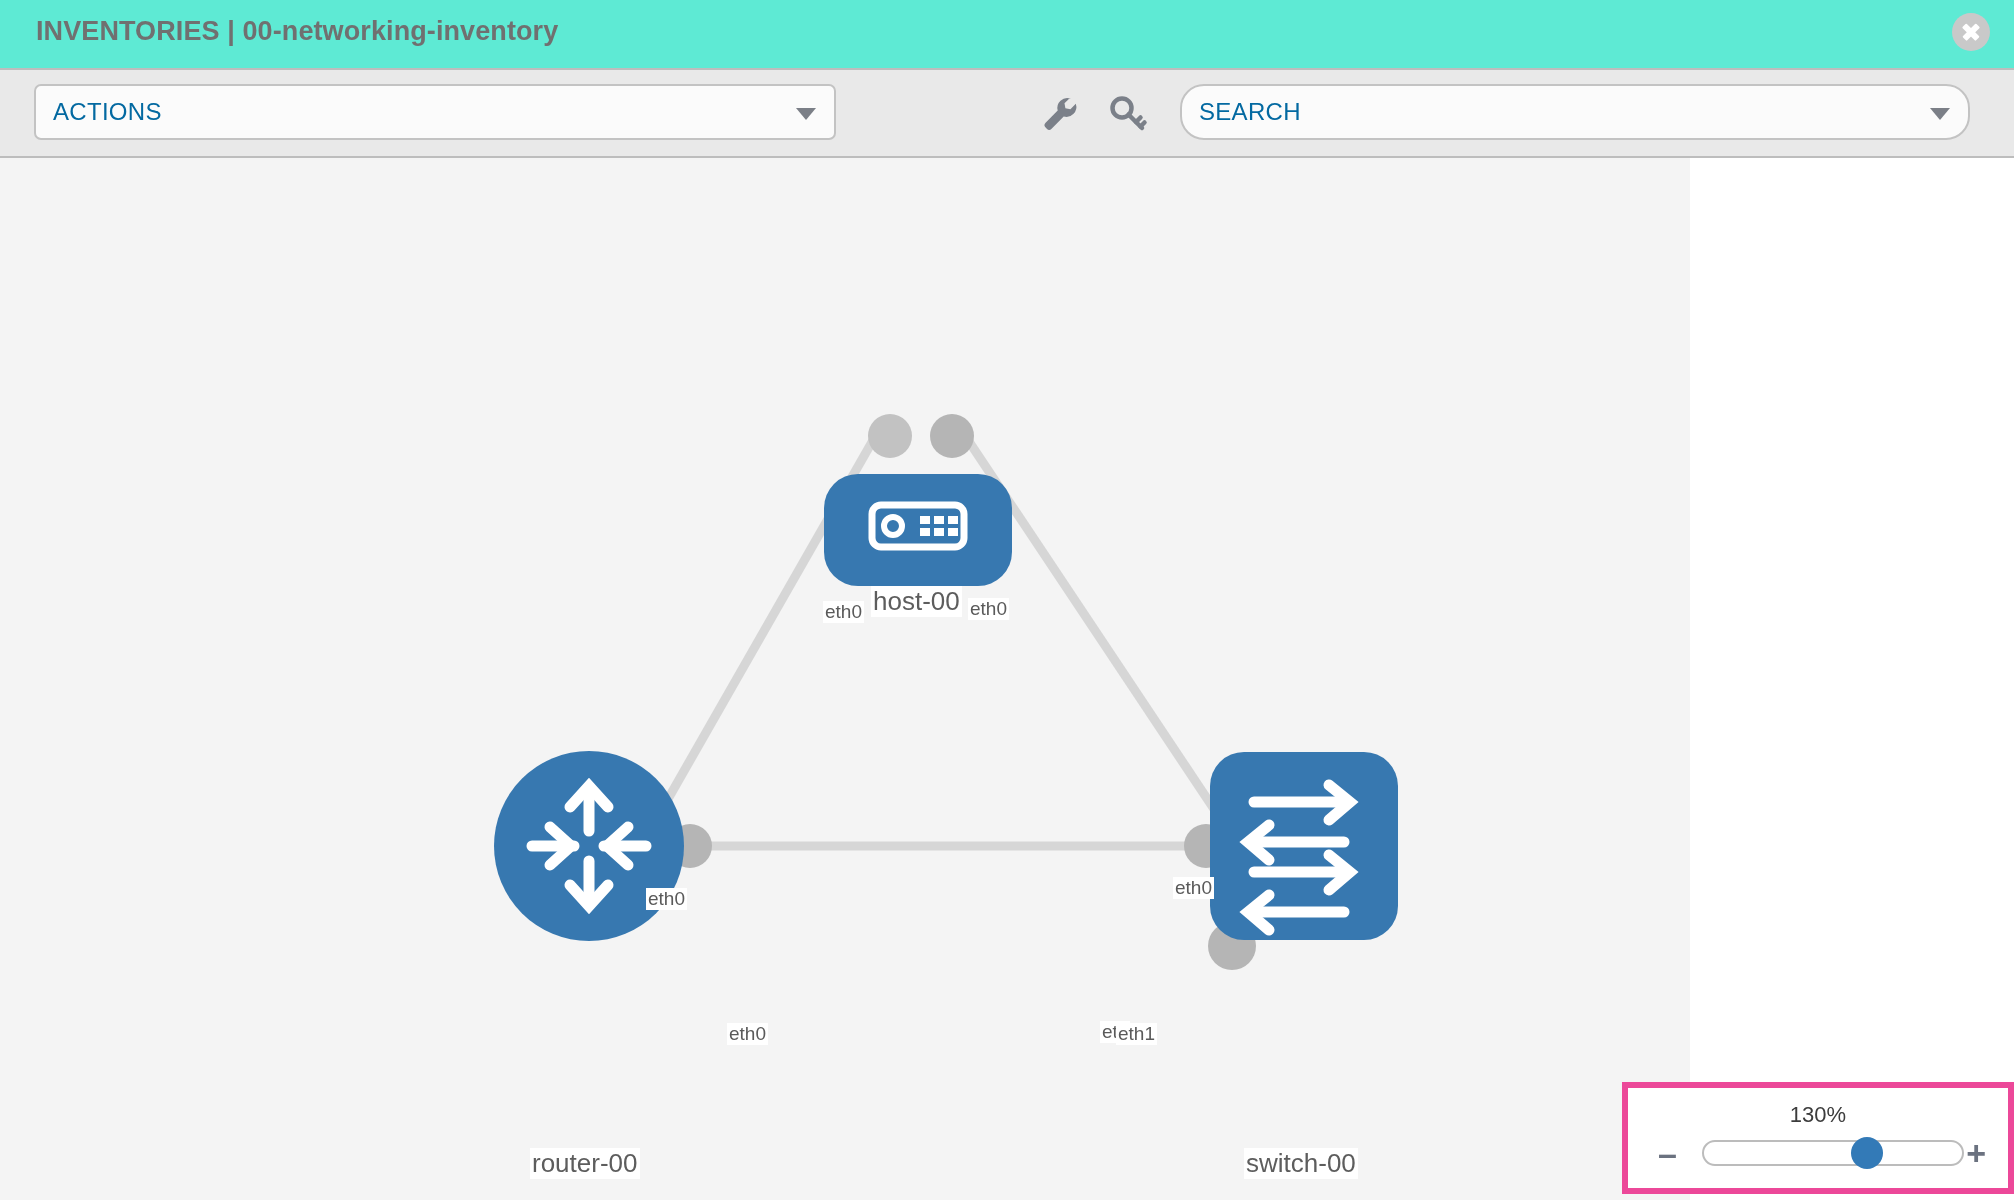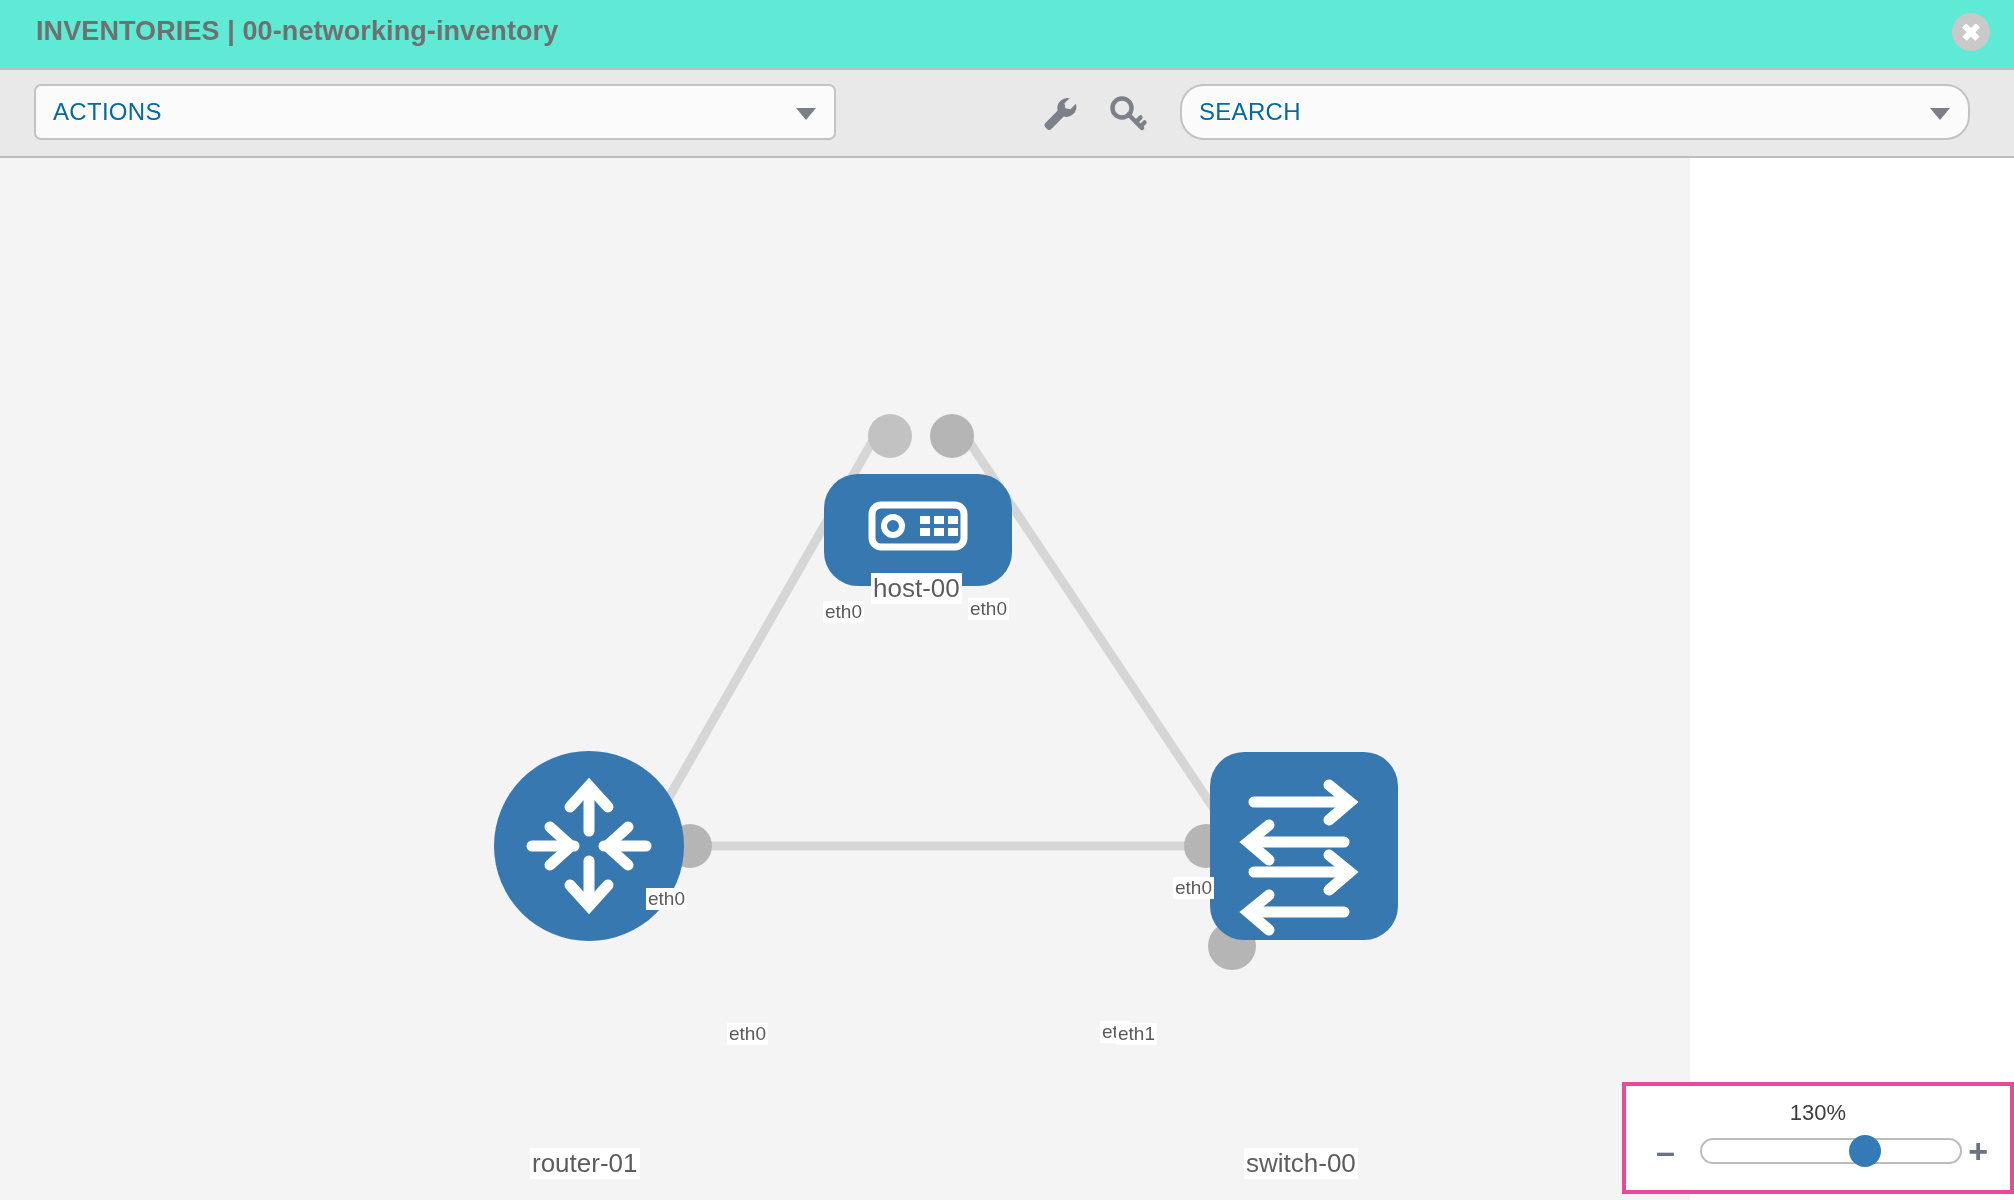--- a/index.html
+++ b/index.html
@@ -140,21 +140,21 @@
   }
 
   
   #zoom-panel {
     position: absolute;
     left: 1622px;
     top: 1082px;
     width: 392px;
     height: 112px;
     background: #ffffff;
-    border: 4px solid #ec4899;
+    border: 6px solid #ec4899;
     box-sizing: border-box;
   }
   #zoom-value {
     position: absolute;
     left: 0;
     top: 14px;
     width: 100%;
     text-align: center;
     font-size: 22px;
     color: #3c3c3c;
@@ -300,22 +300,22 @@
   </svg>
 
   <span class="iface-label" style="left:823px; top:443px;">eth0</span>
   <span class="iface-label" style="left:968px; top:440px;">eth0</span>
   <span class="iface-label" style="left:646px; top:730px;">eth0</span>
   <span class="iface-label" style="left:1173px; top:719px;">eth0</span>
   <span class="iface-label" style="left:727px; top:865px;">eth0</span>
   <span class="iface-label" style="left:1100px; top:863px;">eth</span>
   <span class="iface-label" style="left:1116px; top:865px;">eth1</span>
 
-  <span class="node-label" style="left:871px; top:415px;">host-00</span>
-  <span class="node-label" style="left:530px; top:990px;">router-01</span>
+  <span class="node-label" style="left:871px; top:428px;">host-00</span>
+  <span class="node-label" style="left:530px; top:990px;">router-00</span>
   <span class="node-label" style="left:1244px; top:990px;">switch-00</span>
 
 </div>
 
 <div id="zoom-panel">
   <div id="zoom-value">130%</div>
   <div id="zoom-minus">–</div>
   <div id="zoom-slider">
     <div id="zoom-thumb" style="left: 63%;"></div>
   </div>

